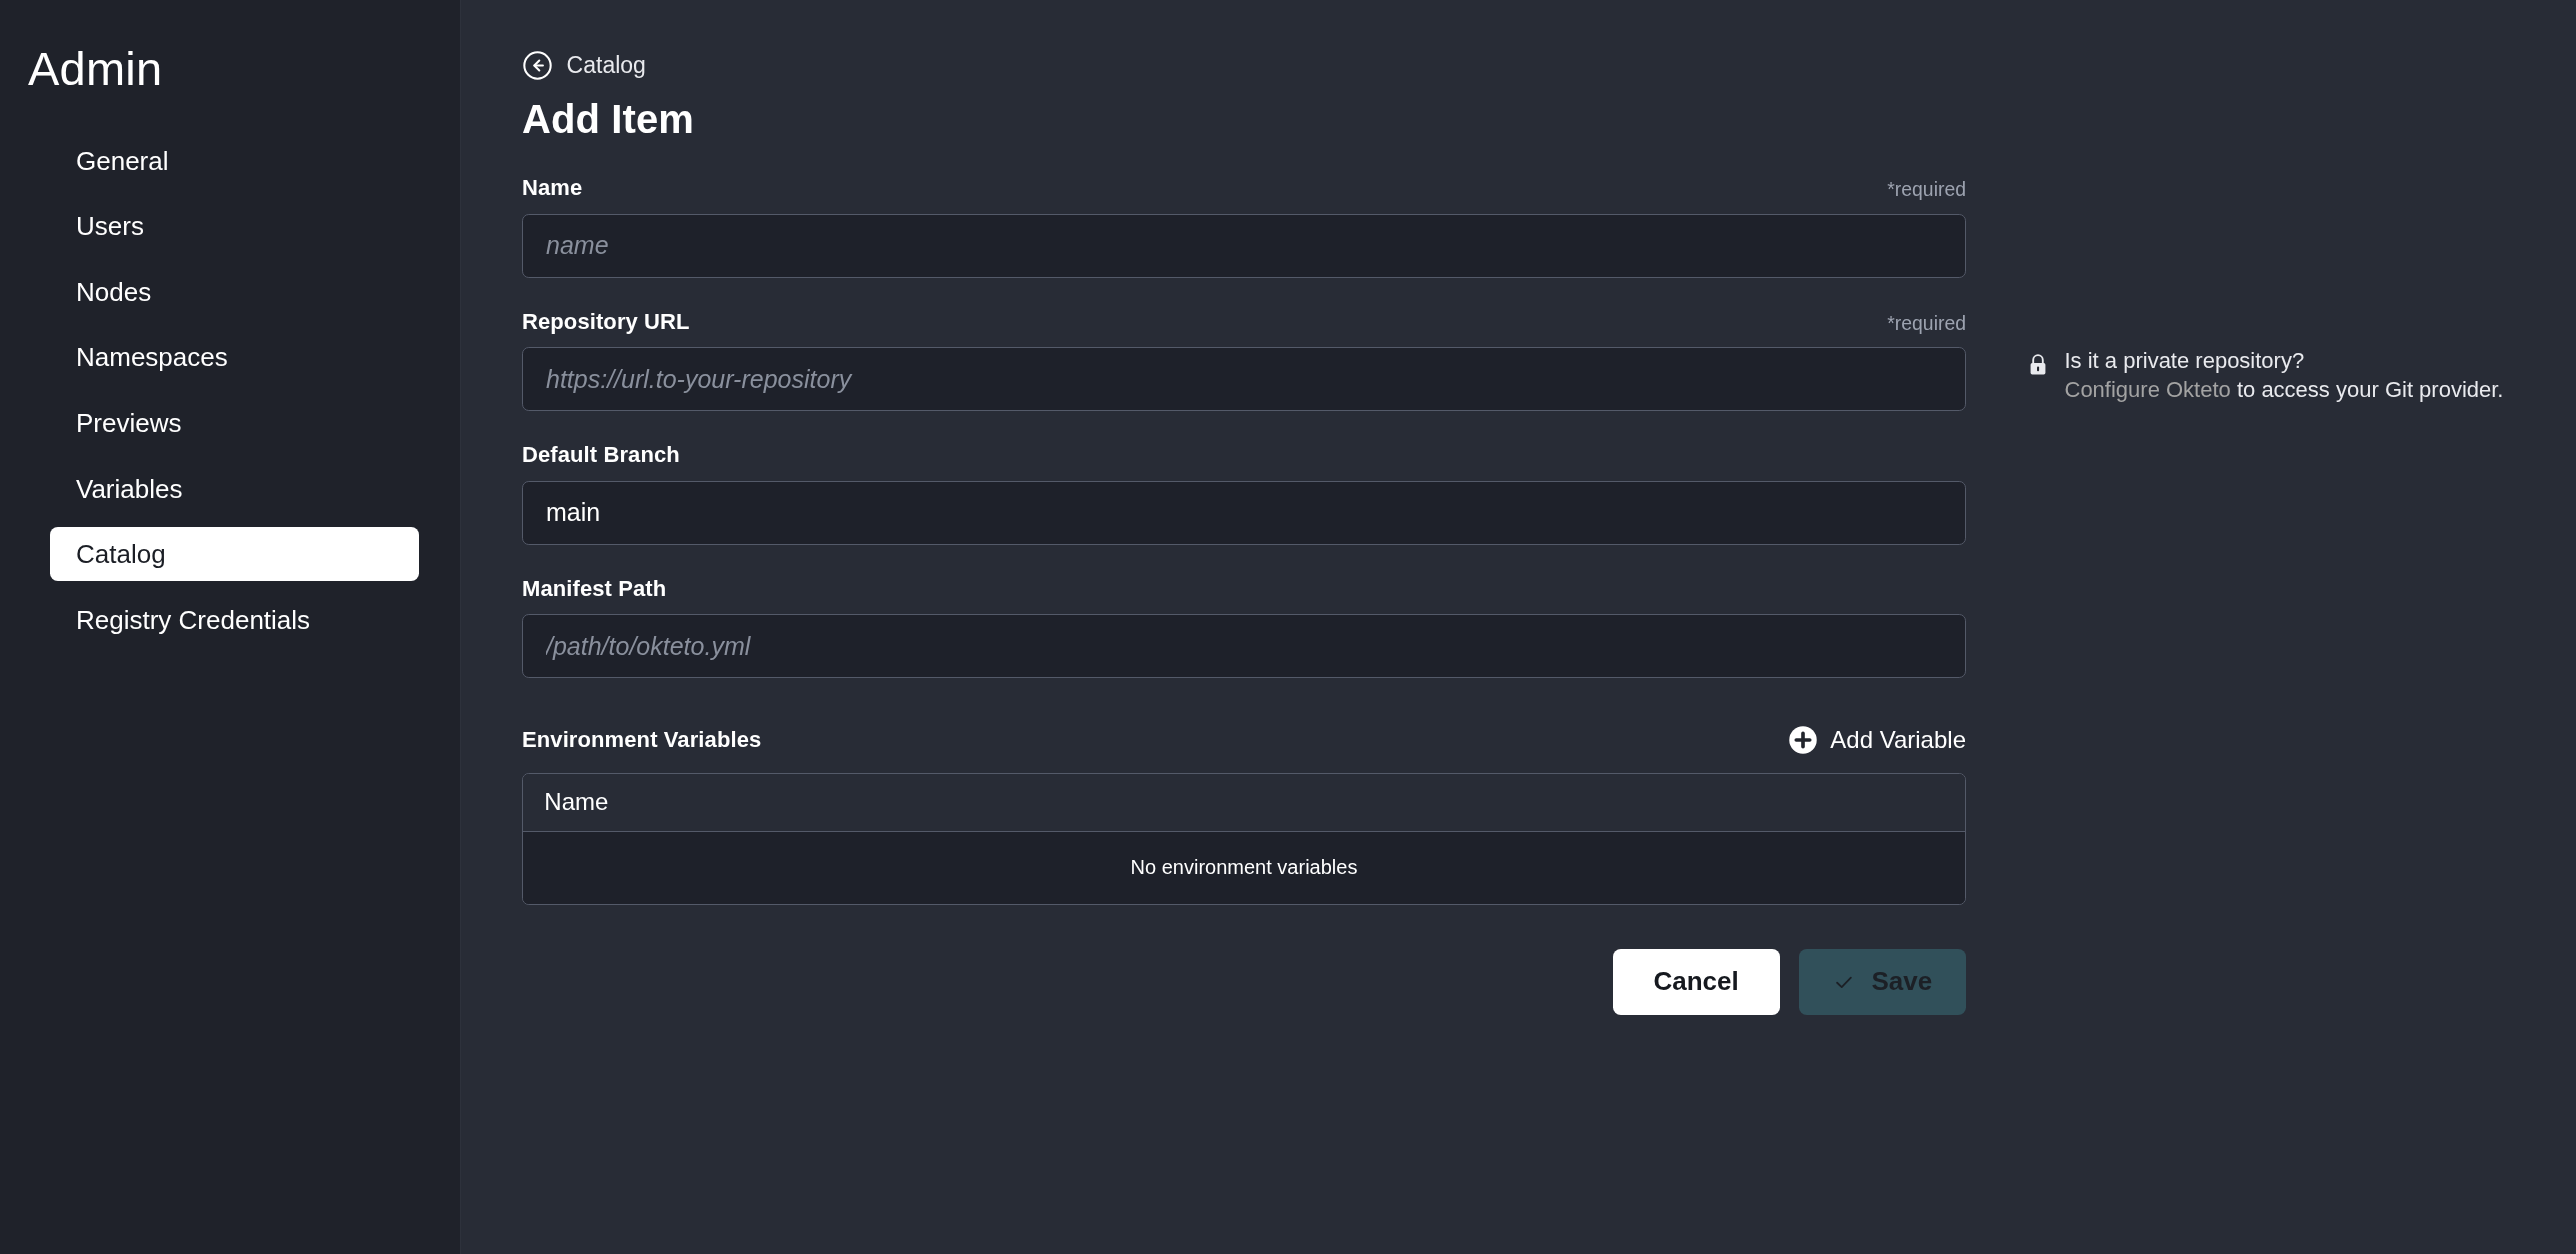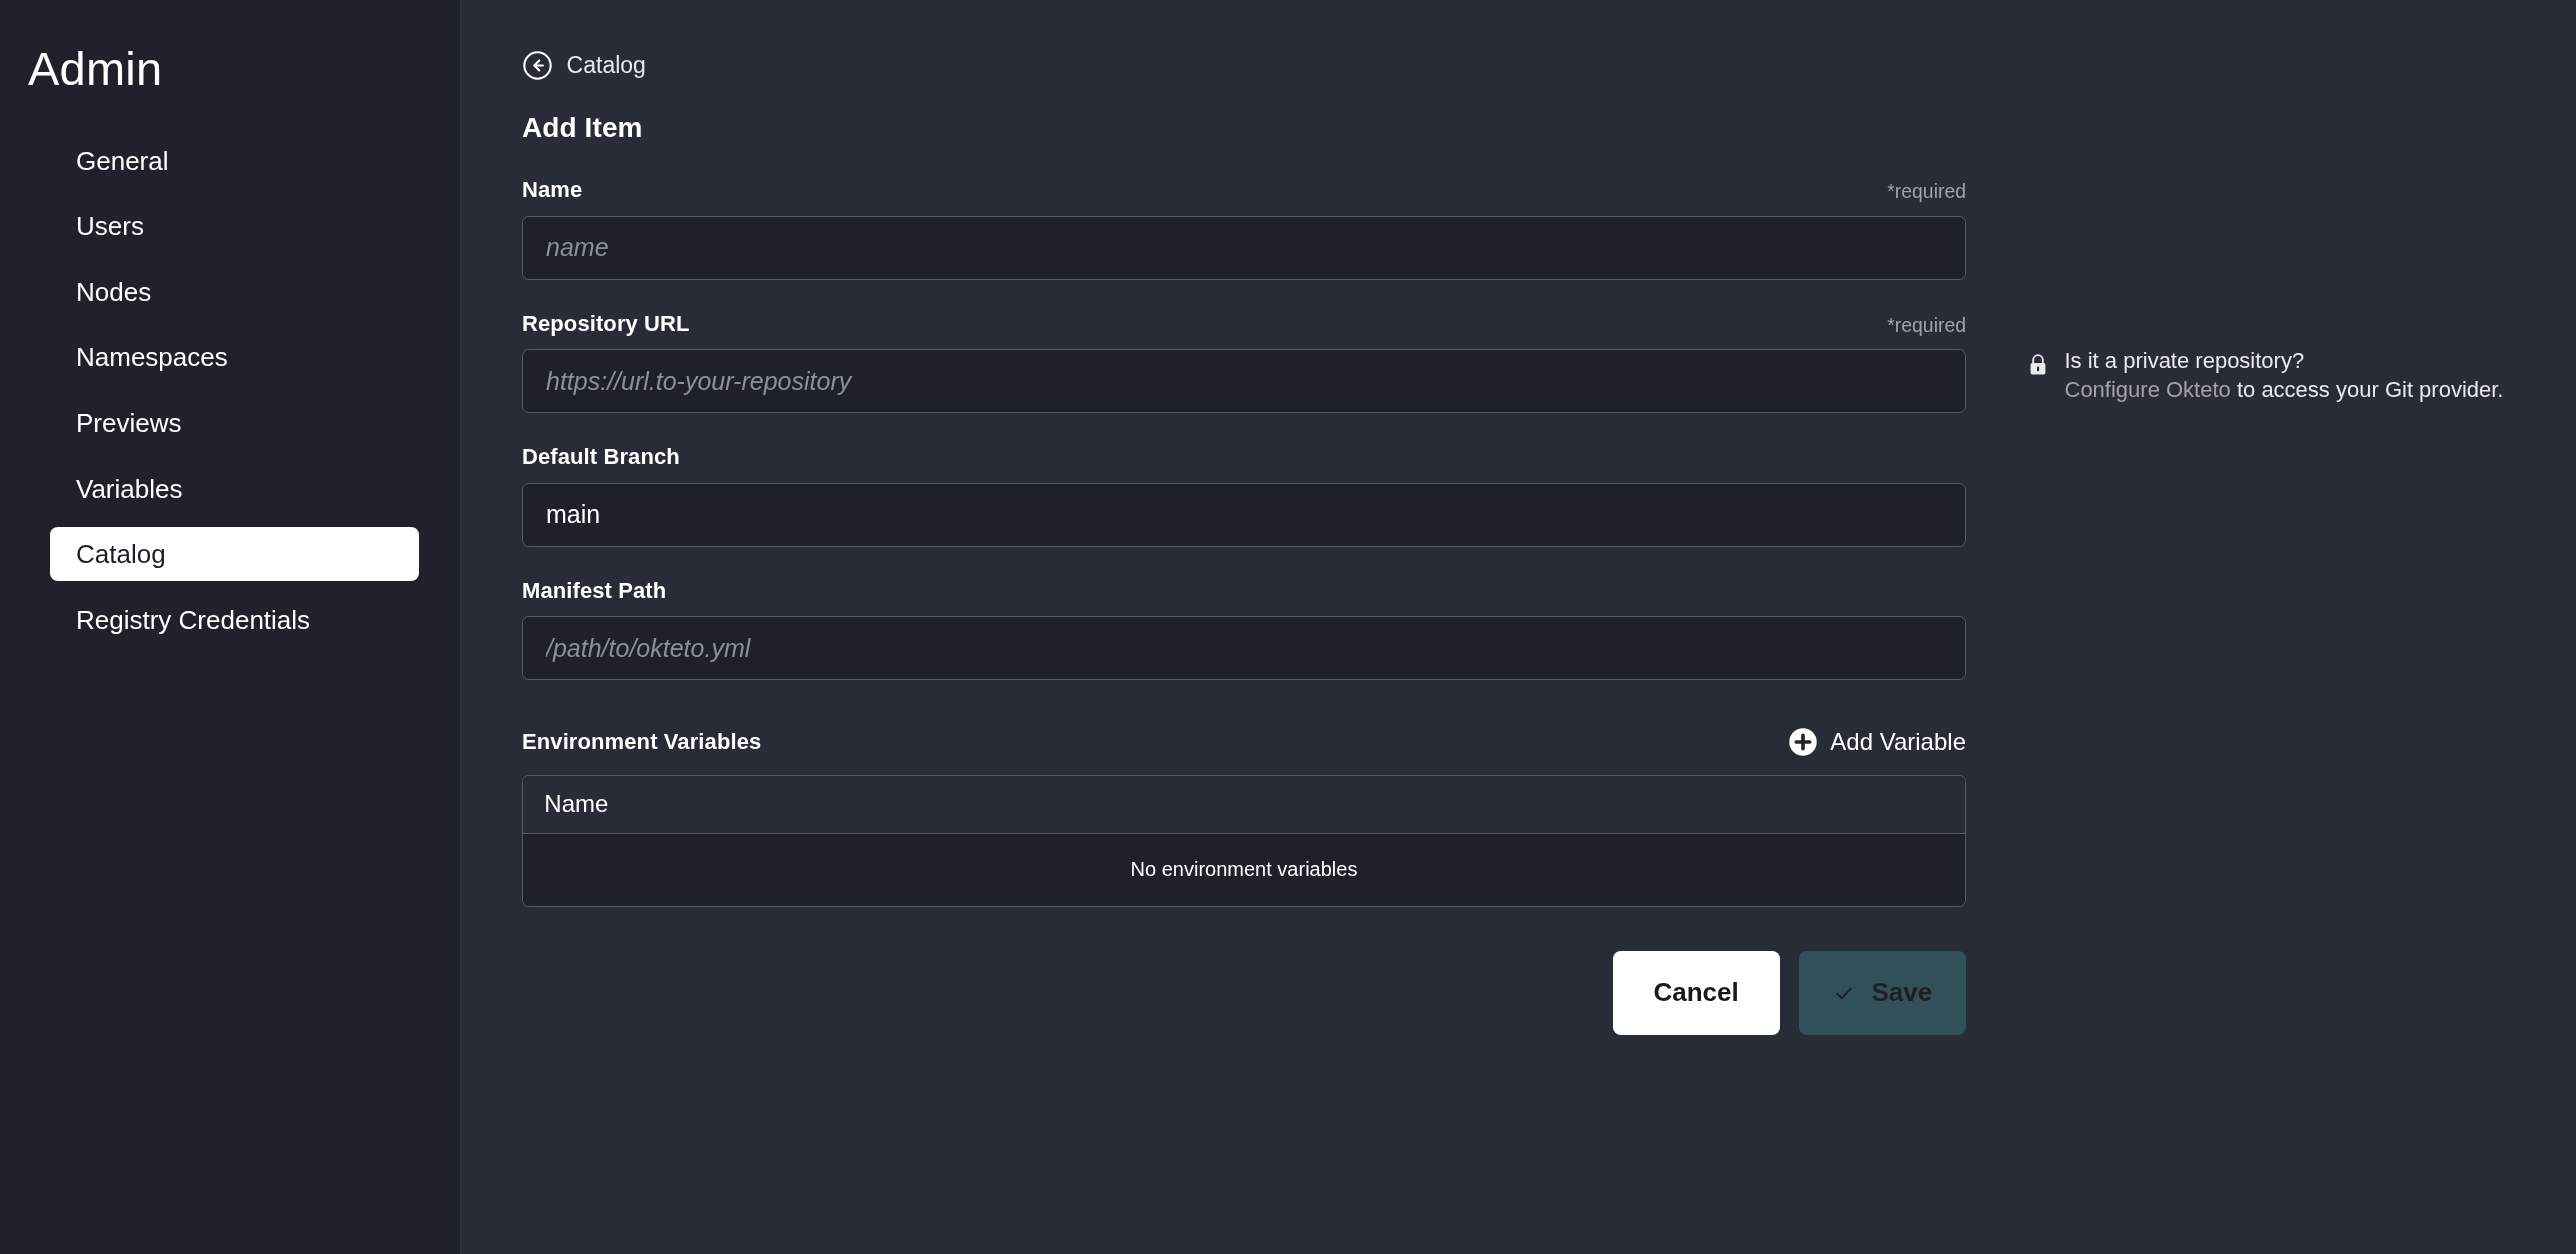--- a/index.html
+++ b/index.html
@@ -87,24 +87,24 @@
     display: block;
   }
   #breadcrumb-label {
     color: #e9eaee;
     font-size: 23px;
     font-weight: 400;
   }
 
   #page-title {
     color: #ffffff;
-    font-size: 28px;
+    font-size: 40px;
     font-weight: 700;
     letter-spacing: 0.1px;
-    margin-top: 29px;
+    margin-top: 14px;
     margin-bottom: 33px;
   }
 
   
   #form-col {
     width: 1444px;
   }
 
   .field-block { margin-bottom: 31px; }
 
@@ -207,21 +207,21 @@
   
   #actions {
     display: flex;
     justify-content: flex-end;
     align-items: center;
     gap: 19.4px;
     width: 1444px;
     margin-top: 44px;
   }
   .btn {
-    height: 84px;
+    height: 66px;
     border-radius: 7.8px;
     border: none;
     font-family: "Liberation Sans", sans-serif;
     font-size: 26px;
     font-weight: 700;
     cursor: pointer;
     display: flex;
     align-items: center;
     justify-content: center;
   }

